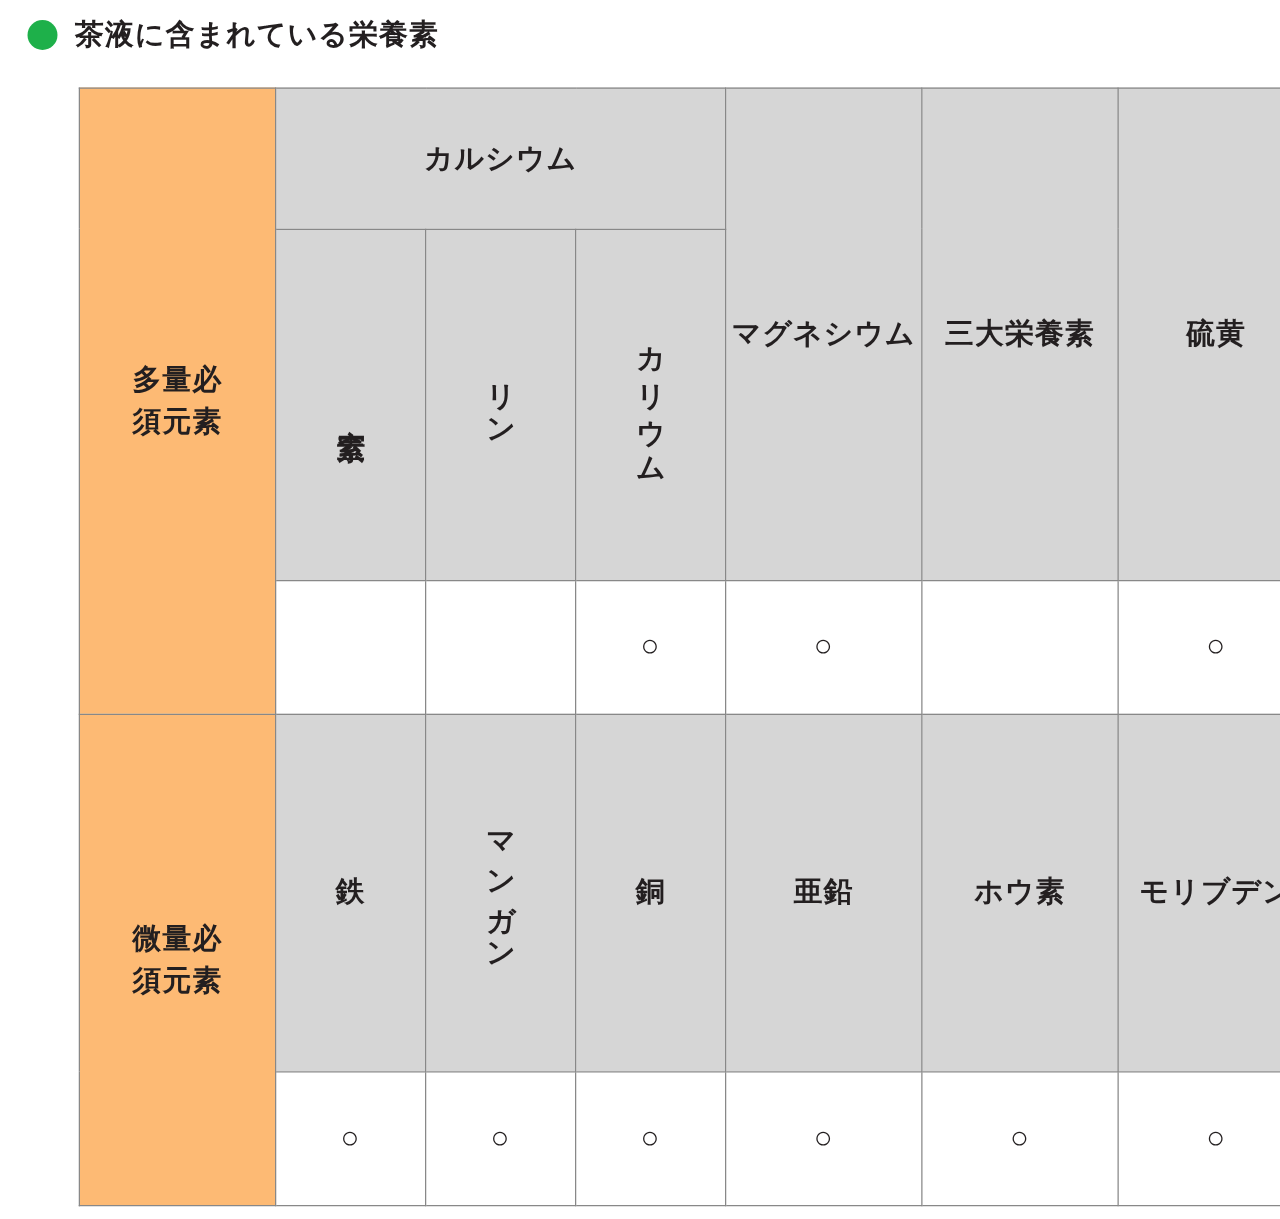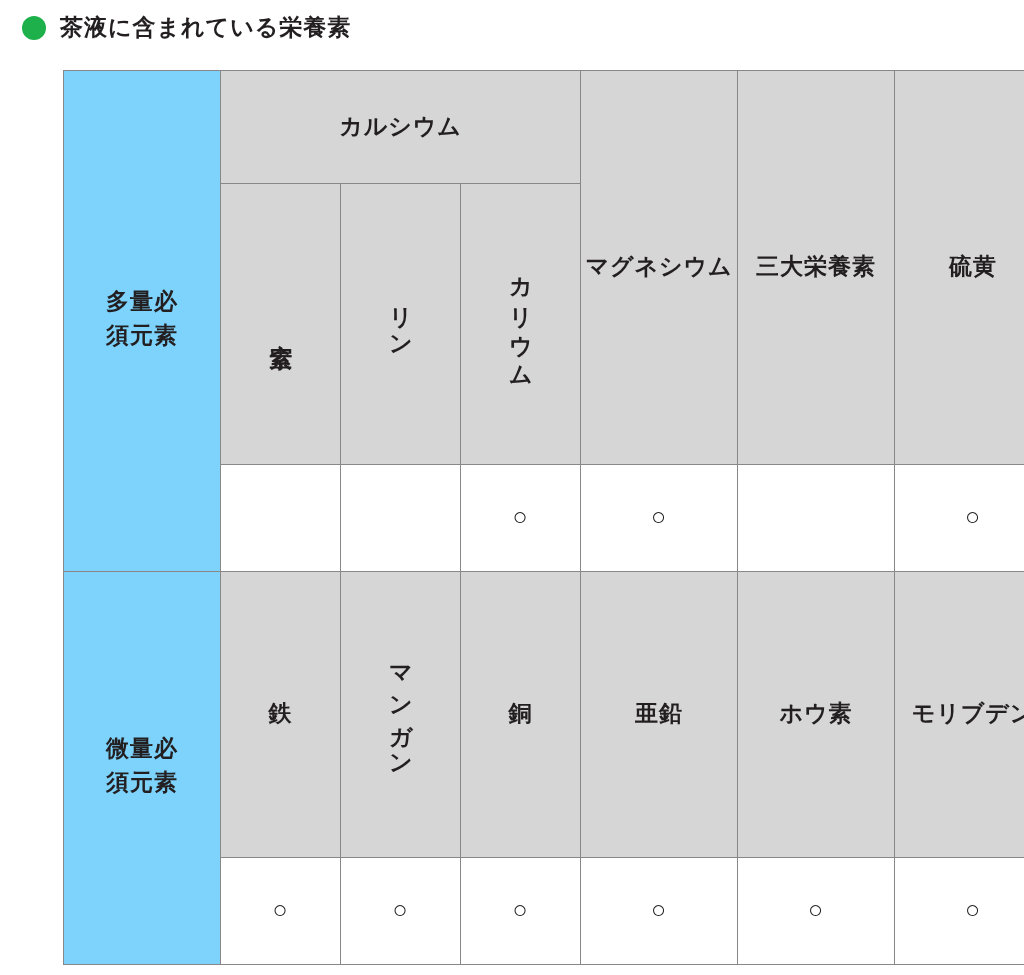--- a/index.html
+++ b/index.html
@@ -53,23 +53,22 @@
     text-align: center;
     vertical-align: middle;
     font-size: 23px;
     font-weight: bold;
     letter-spacing: 1px;
     line-height: 1.45;
     color: #231f20;
     padding: 4px 2px;
   }
   .cat-cell {
-    background: #7dd3fc;
+    background: #fdba74;
     width: 157px;
-    font-family: Liberation Mono, monospace;
   }
   .hdr {
     background: #d6d6d6;
   }
   .blank {
     background: #ffffff;
   }
   .mark-row td {
     background: #ffffff;
     height: 98px;

